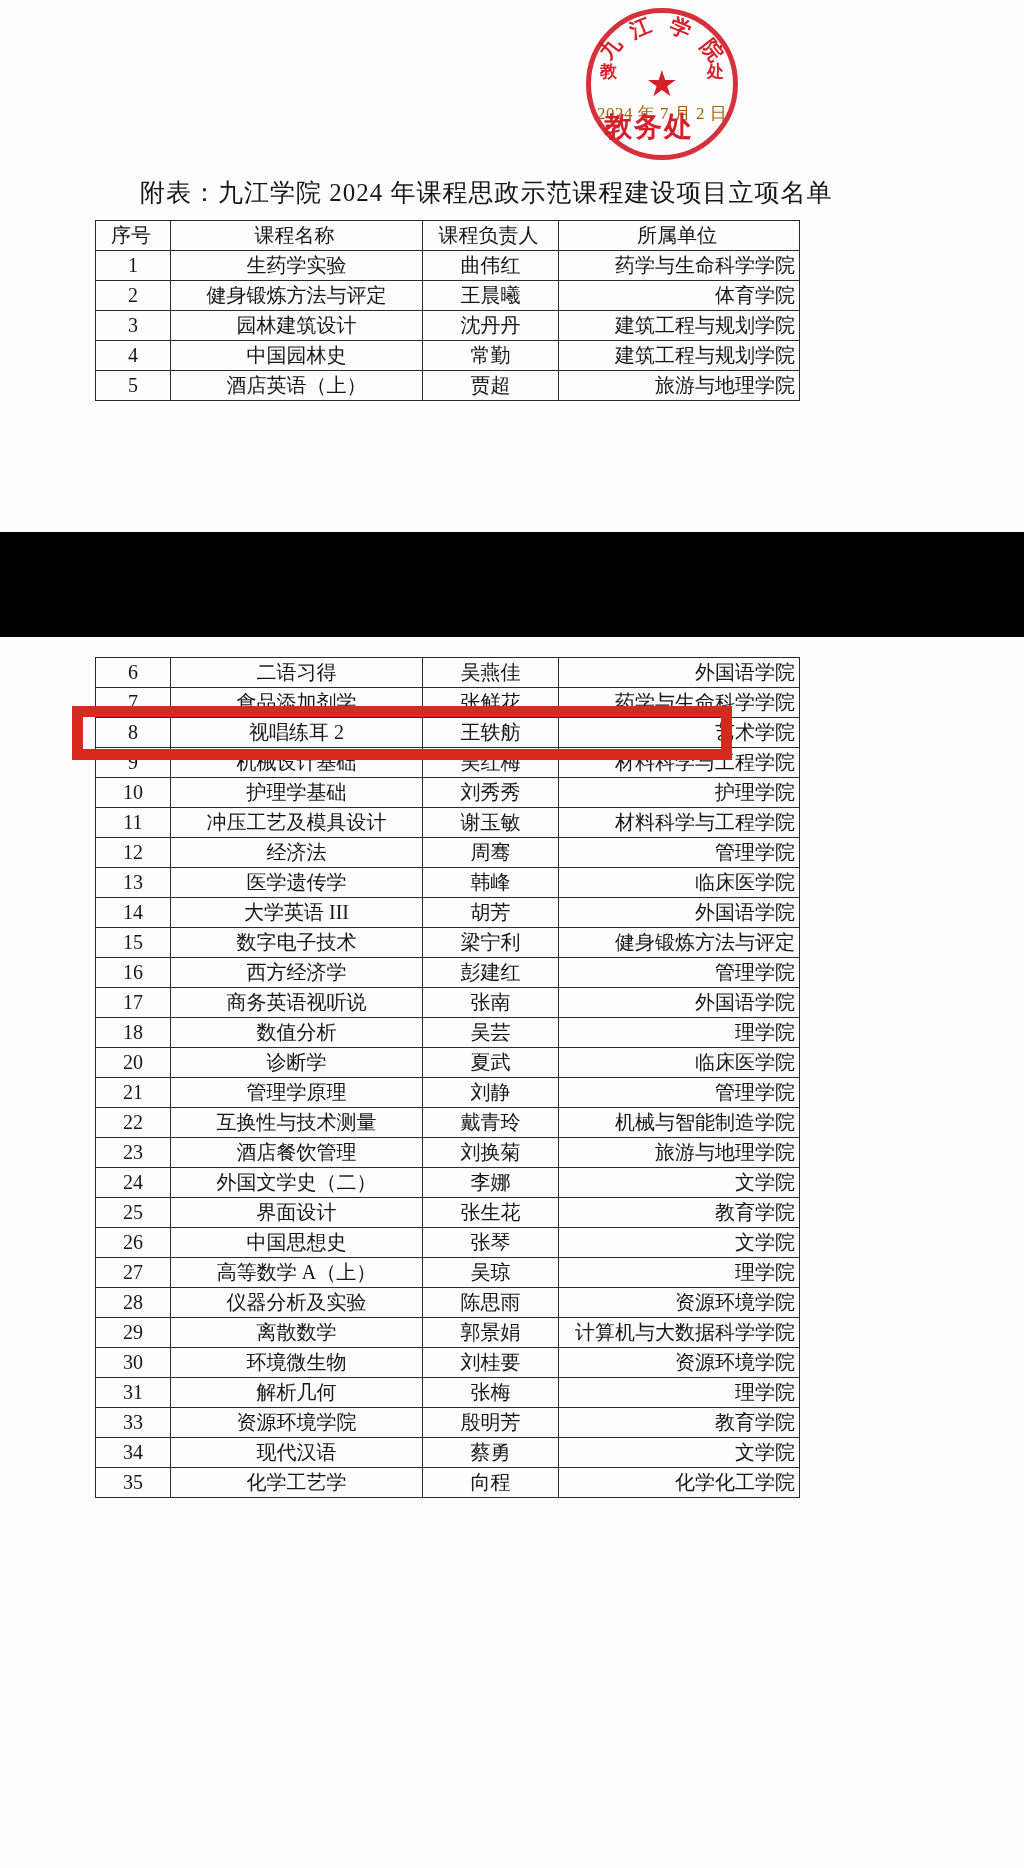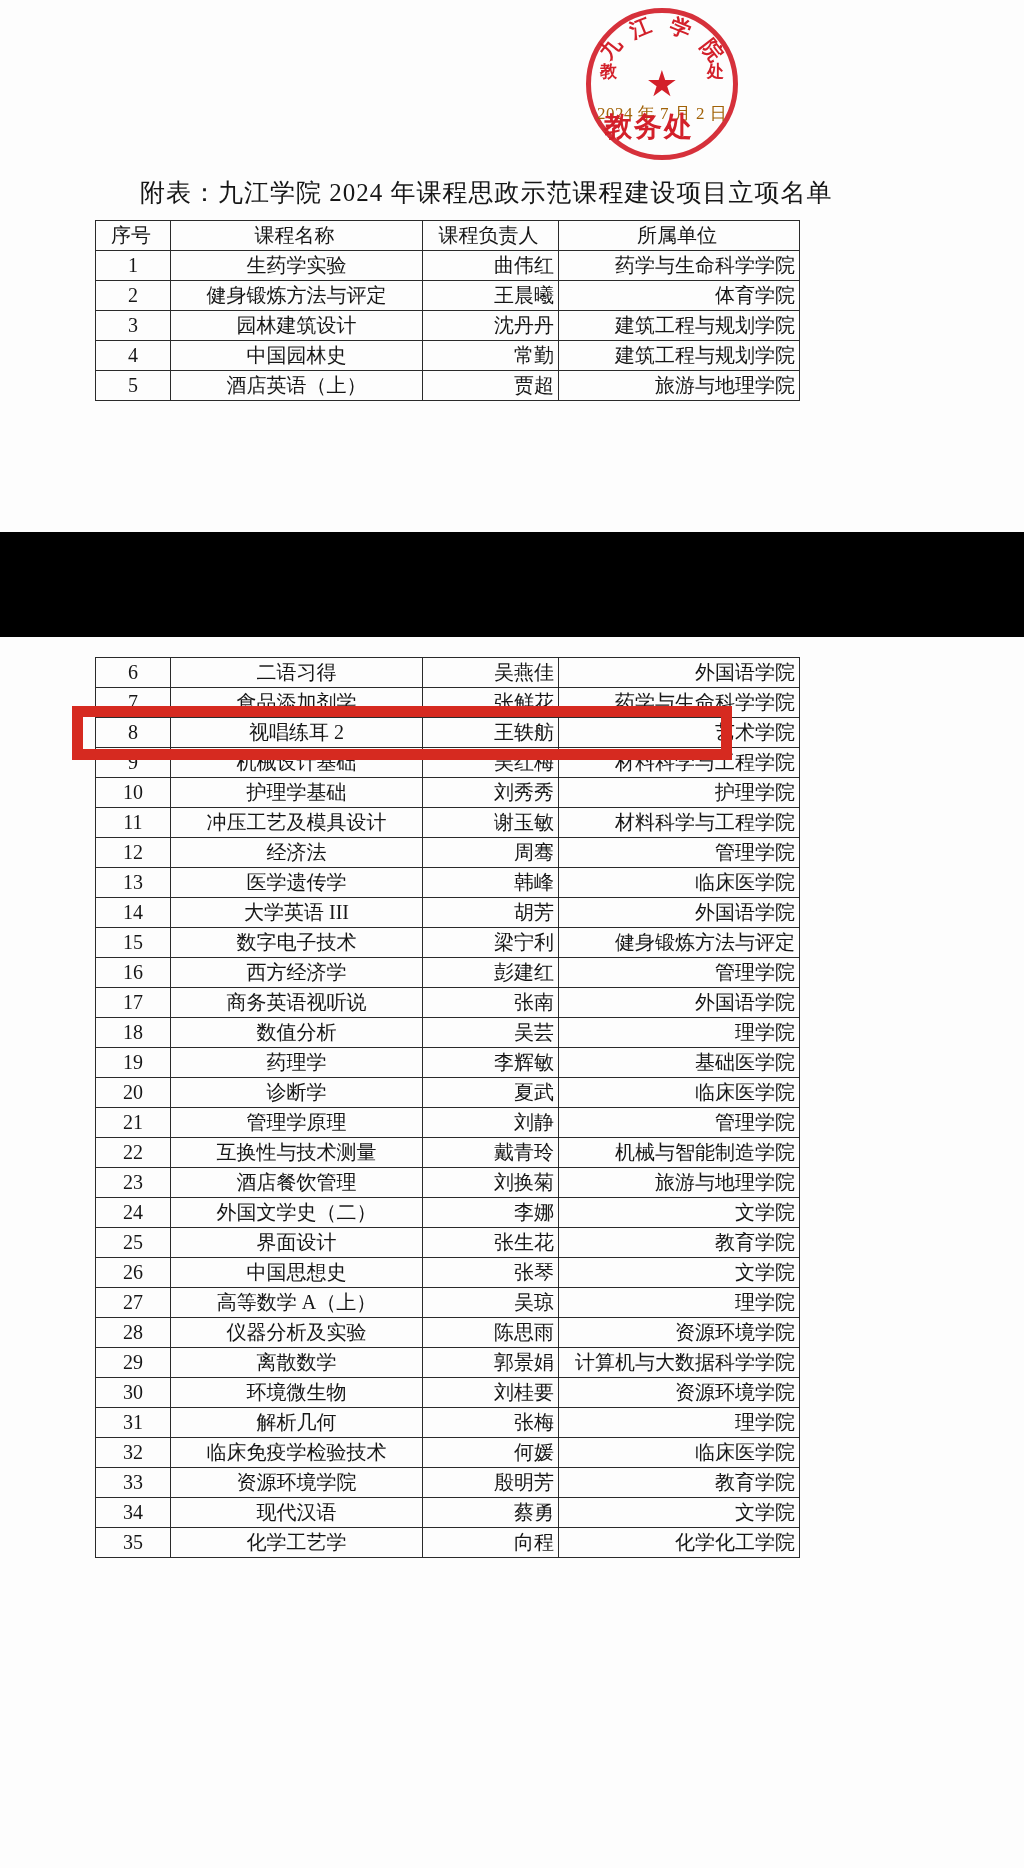--- a/index.html
+++ b/index.html
@@ -120,21 +120,21 @@
     border: 1px solid #2a2a2a;
     height: 29px;
     padding: 0 4px;
     font-weight: normal;
     font-size: 20px;
     white-space: nowrap;
     overflow: hidden;
   }
   .c-no   { width: 66px;  text-align: center; }
   .c-name { width: 243px; text-align: center; padding-left: 12px; }
-  .c-head { width: 127px; text-align: right; padding-left: 10px; }
+  .c-head { width: 127px; text-align: center; padding-left: 10px; }
   .c-unit { width: 232px; text-align: right; padding-left: 10px; }
   table.lst thead td { text-align: center; padding-left: 0; }
 
   #table-top {
     position: absolute;
     left: 95px;
     top: 220px;
   }
 
   
@@ -321,26 +321,20 @@
           <td class="c-head">张南</td>
           <td class="c-unit">外国语学院</td>
         </tr>
         <tr>
           <td class="c-no">18</td>
           <td class="c-name">数值分析</td>
           <td class="c-head">吴芸</td>
           <td class="c-unit">理学院</td>
         </tr>
         <tr>
-          <td class="c-no">19</td>
-          <td class="c-name">药理学</td>
-          <td class="c-head">李辉敏</td>
-          <td class="c-unit">基础医学院</td>
-        </tr>
-        <tr>
           <td class="c-no">20</td>
           <td class="c-name">诊断学</td>
           <td class="c-head">夏武</td>
           <td class="c-unit">临床医学院</td>
         </tr>
         <tr>
           <td class="c-no">21</td>
           <td class="c-name">管理学原理</td>
           <td class="c-head">刘静</td>
           <td class="c-unit">管理学院</td>
@@ -399,26 +393,20 @@
           <td class="c-head">刘桂要</td>
           <td class="c-unit">资源环境学院</td>
         </tr>
         <tr>
           <td class="c-no">31</td>
           <td class="c-name">解析几何</td>
           <td class="c-head">张梅</td>
           <td class="c-unit">理学院</td>
         </tr>
         <tr>
-          <td class="c-no">32</td>
-          <td class="c-name">临床免疫学检验技术</td>
-          <td class="c-head">何媛</td>
-          <td class="c-unit">临床医学院</td>
-        </tr>
-        <tr>
           <td class="c-no">33</td>
           <td class="c-name">资源环境学院</td>
           <td class="c-head">殷明芳</td>
           <td class="c-unit">教育学院</td>
         </tr>
         <tr>
           <td class="c-no">34</td>
           <td class="c-name">现代汉语</td>
           <td class="c-head">蔡勇</td>
           <td class="c-unit">文学院</td>

